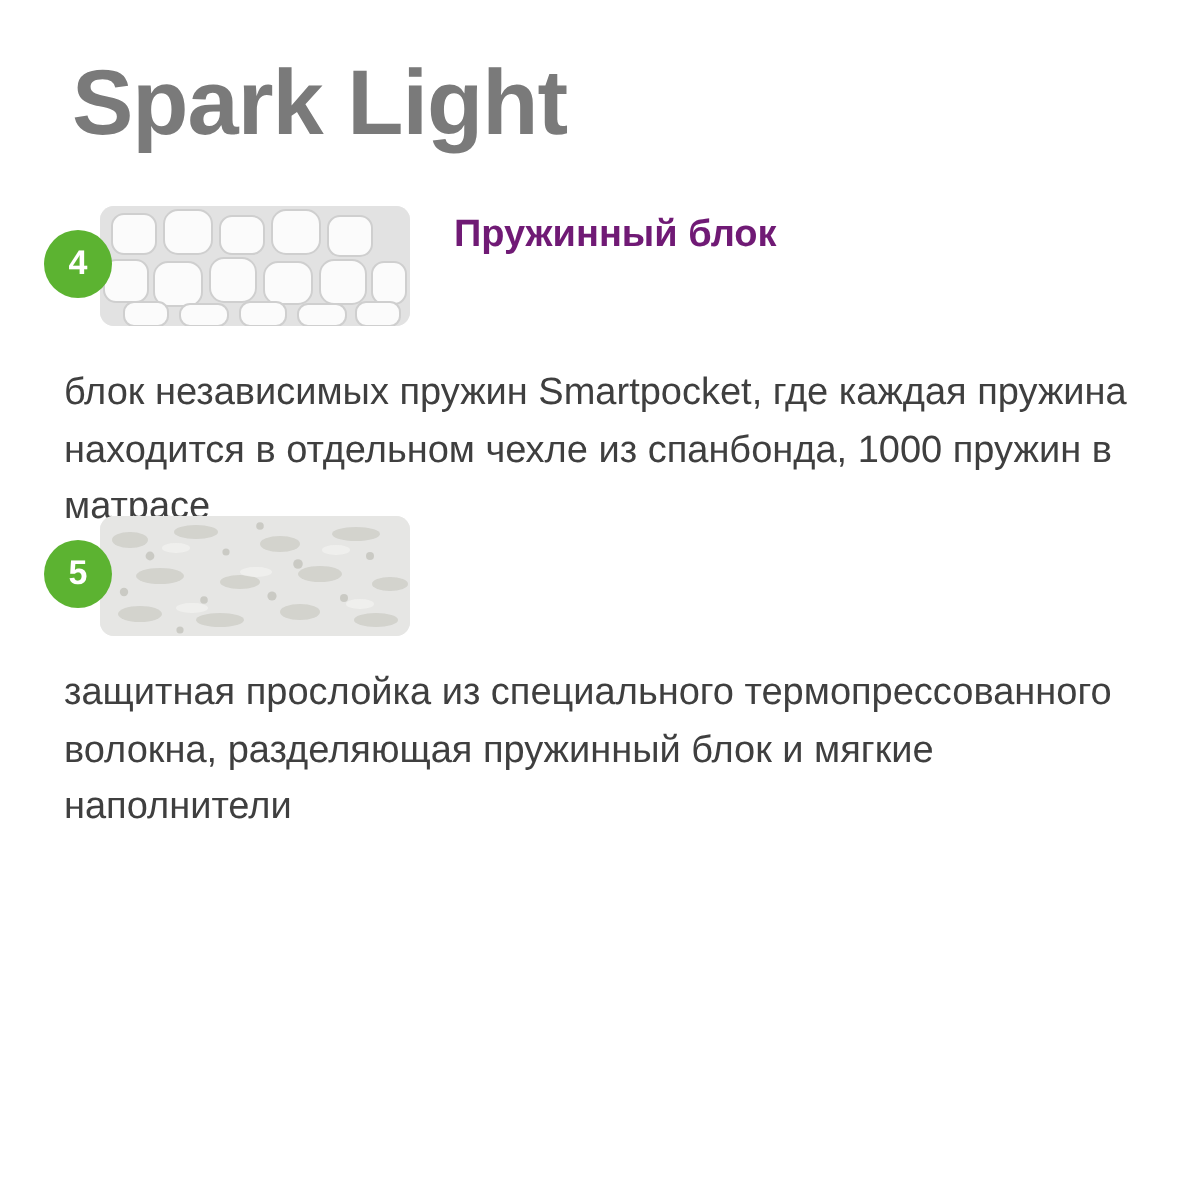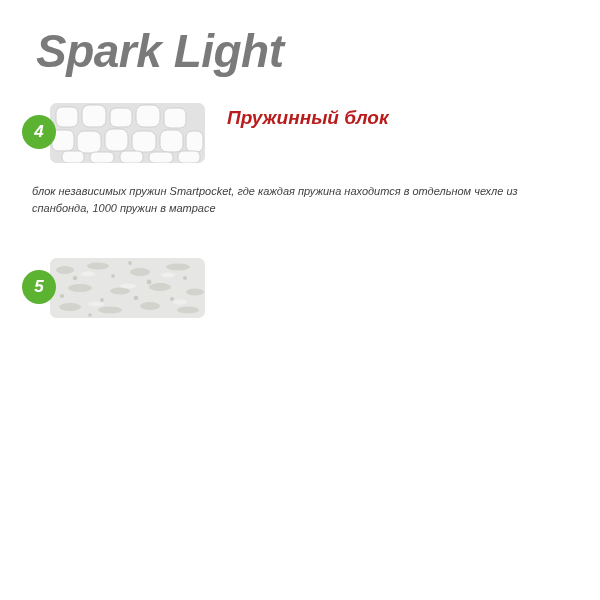--- a/index.html
+++ b/index.html
@@ -11,21 +11,20 @@
     height: 600px;
     background: #ffffff;
     font-family: "Liberation Sans", sans-serif;
     overflow: hidden;
   }
   .page {
     position: relative;
     width: 600px;
     height: 600px;
     box-sizing: border-box;
-    font-style: italic;
   }
   .title {
     position: absolute;
     left: 36px;
     top: 26px;
     font-size: 46px;
     font-weight: bold;
     color: #7a7a7a;
     letter-spacing: -0.5px;
     line-height: 1.1;
@@ -68,33 +67,33 @@
     overflow: hidden;
     background: #e9e9e9;
     z-index: 1;
   }
   .thumb svg { display: block; }
 
   .heading {
     position: absolute;
     left: 205px;
     top: 2px;
-    color: #b91c1c;
+    color: #701a75;
     font-size: 19px;
     font-weight: bold;
     line-height: 1.35;
     width: 350px;
   }
   .heading.single { top: 16px; }
 
   .desc {
     position: absolute;
     left: 10px;
     width: 540px;
-    font-size: 11px;
+    font-size: 19px;
     color: #3f3f3f;
     line-height: 1.5;
   }
   .desc-1 { top: 80px; }
   .desc-2 { top: 75px; }
 </style>
 </head>
 <body>
 
 <div class="page">
@@ -177,15 +176,16 @@
             <ellipse cx="78" cy="28" rx="8" ry="2.5"></ellipse>
             <ellipse cx="118" cy="17" rx="7" ry="2.5"></ellipse>
             <ellipse cx="46" cy="46" rx="8" ry="2.5"></ellipse>
             <ellipse cx="130" cy="44" rx="7" ry="2.5"></ellipse>
           </g>
         </svg>
       </div>
 
     </div>
 
+    <div class="desc desc-2">защитная прослойка из специального термопрессованного волокна, разделяющая пружинный блок и мягкие наполнители</div>
   </div>
 
 </div>
 
 </body></html>

